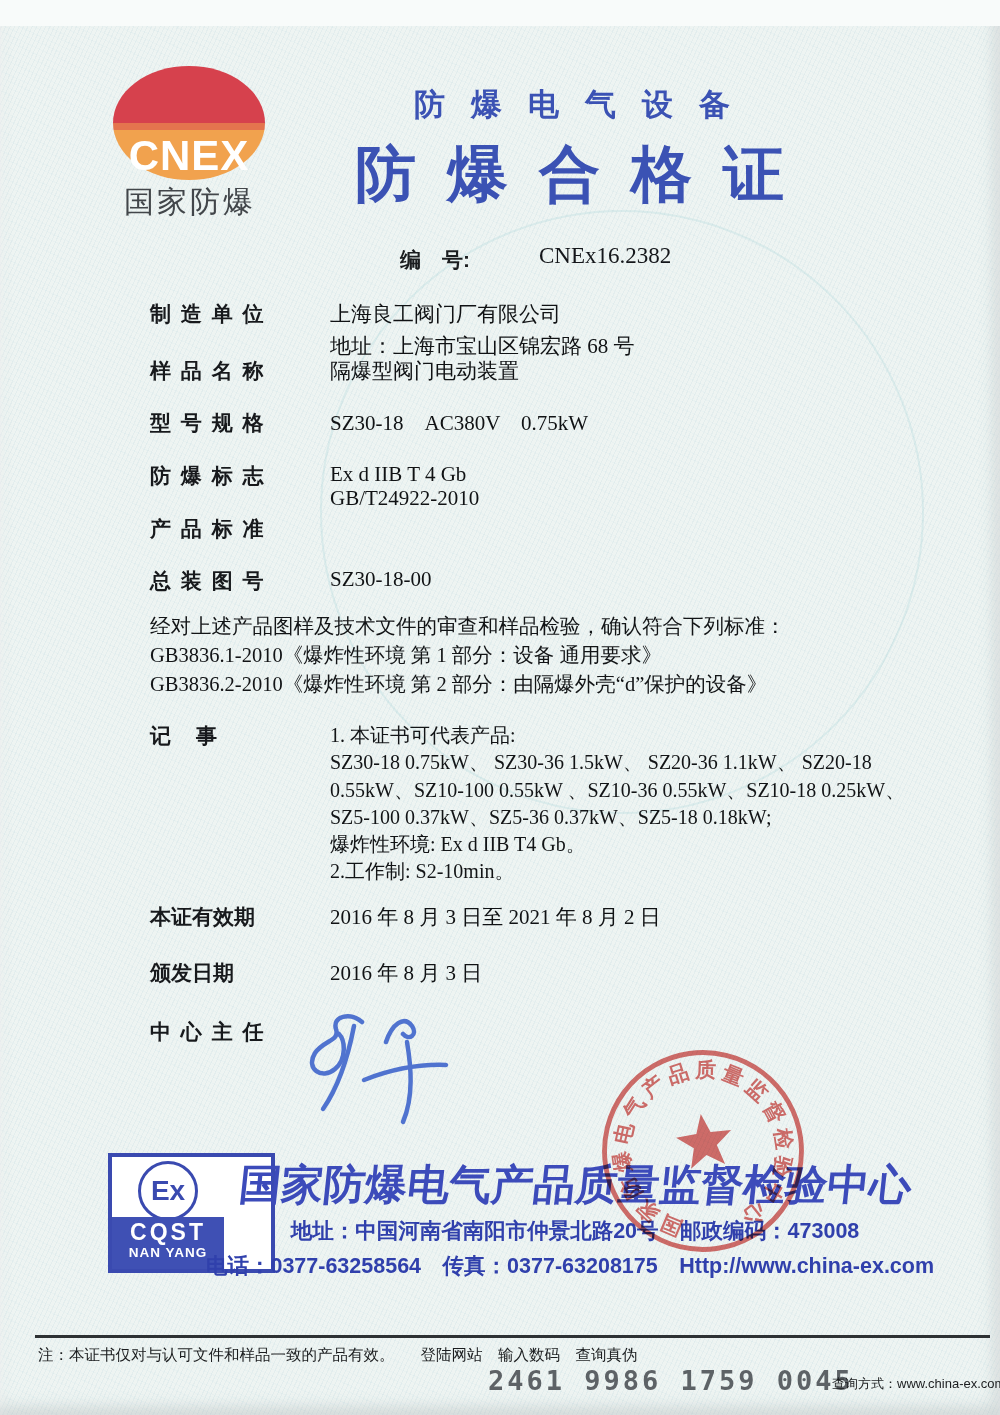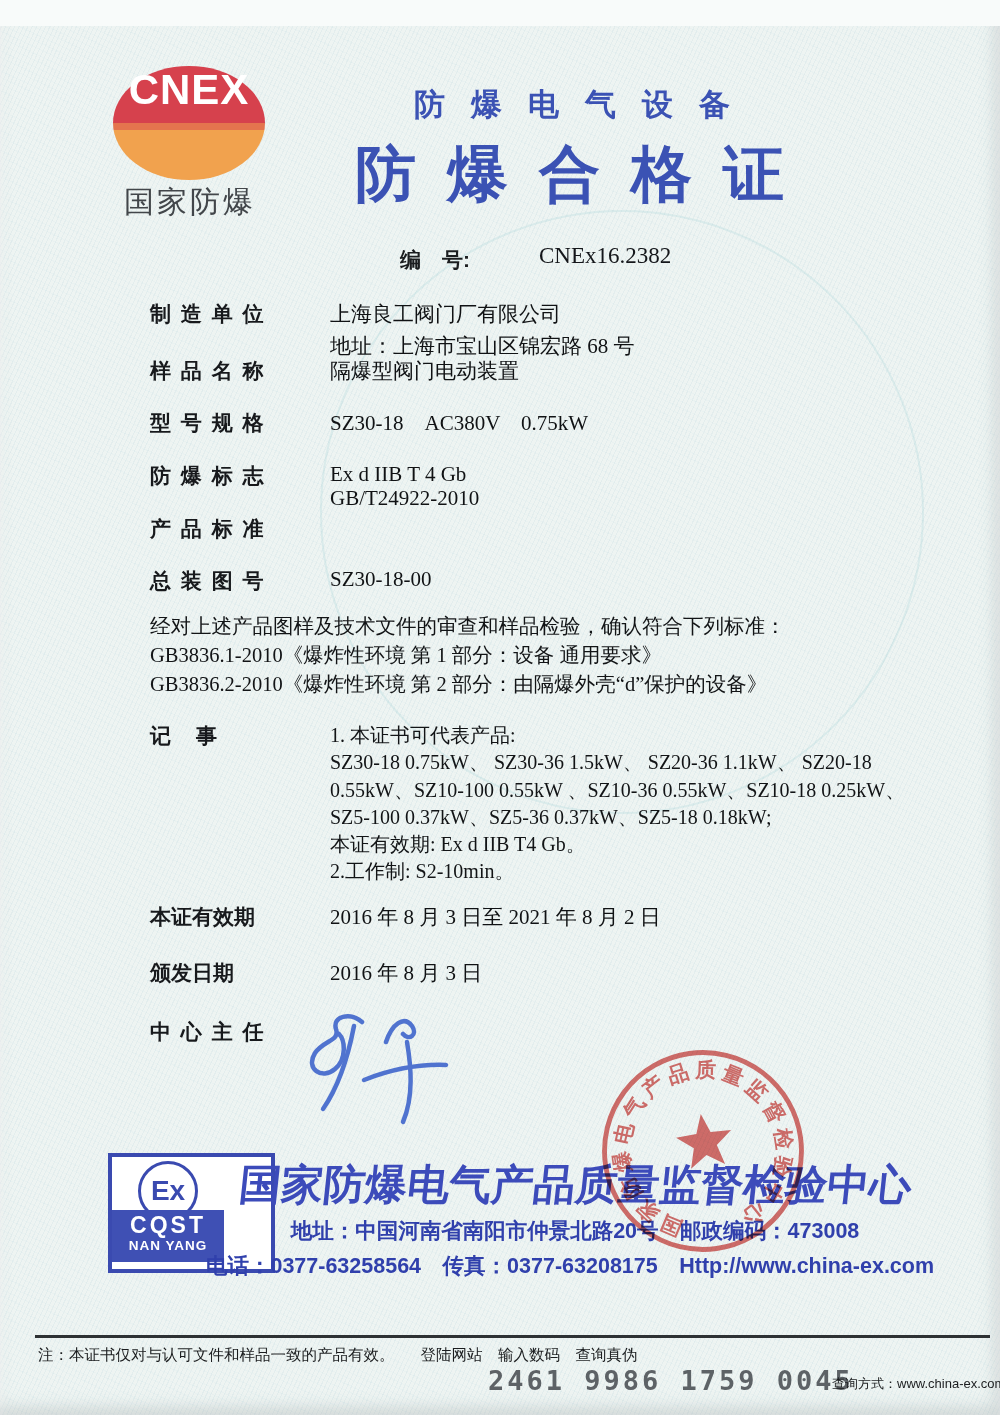--- a/index.html
+++ b/index.html
@@ -13,21 +13,21 @@
     font-family:"Liberation Sans", sans-serif;
   }
   .abs{position:absolute;white-space:nowrap;}
   .topstrip{left:0;top:0;width:1000px;height:26px;background:#f8fbfa;}
   
   .wm-circle{left:320px;top:210px;width:600px;height:600px;border:2px solid rgba(150,205,210,0.22);border-radius:50%;}
   .wm-text{left:470px;top:790px;font-size:128px;font-weight:700;color:rgba(110,165,210,0.12);letter-spacing:30px;}
   
   .logo-ellipse{left:113px;top:66px;width:152px;height:114px;border-radius:50%;
     background:linear-gradient(#d6414d 0 50%, #e4744e 50% 56%, #f1a24e 56% 100%);
-    display:flex;align-items:flex-start;justify-content:center;}
+    display:flex;align-items:flex-end;justify-content:center;}
   .logo-text{color:#ffffff;font-weight:800;font-size:42px;letter-spacing:1px;font-family:"Liberation Sans",sans-serif;}
   .logo-caption{left:99px;top:182px;width:182px;text-align:center;font-size:30px;color:#42464a;letter-spacing:3px;font-weight:500;}
   
   .doc-type{left:320px;top:84px;width:530px;text-align:center;font-size:31px;font-weight:800;color:#3b52b4;letter-spacing:26px;}
   .cert-title{left:310px;top:134px;width:550px;text-align:center;font-size:61px;font-weight:800;color:#3b52b4;letter-spacing:31px;}
   .certno-lbl{left:400px;top:246px;font-size:21px;font-weight:700;color:#1b1d1f;}
   .certno-val{left:527px;top:243px;font-size:23px;color:#14161a;font-family:"Liberation Serif",serif;margin-left:12px;}
   
   .lbl{font-size:21px;font-weight:700;color:#17191c;letter-spacing:2px;}
   .val{font-size:21px;color:#101214;font-family:"Liberation Serif",serif;}
@@ -36,21 +36,21 @@
   .std div{white-space:nowrap;}
   .notes{left:330px;top:722px;width:600px;font-size:20px;line-height:27.3px;color:#121416;font-family:"Liberation Serif",serif;}
   .notes div{white-space:nowrap;}
   
   .sig{left:298px;top:1006px;width:170px;height:125px;}
   
   .seal{left:586px;top:1034px;width:234px;height:234px;opacity:0.82;mix-blend-mode:multiply;transform:rotate(-8deg);}
   .seal text{font-size:21.5px;font-weight:600;fill:#d4504d;font-family:"DejaVu Serif",serif;}
   
   .badge{left:108px;top:1153px;width:112px;height:112px;border:4px solid #3a4ab0;background:#ffffff;padding-left:47px;}
-  .badge-bottom{position:absolute;left:0;bottom:7px;width:112px;height:52px;background:#3f50b4;text-align:center;}
+  .badge-bottom{position:absolute;left:0;bottom:0;width:112px;height:52px;background:#3f50b4;text-align:center;}
   .badge-circle{position:absolute;left:26px;top:4px;width:54px;height:54px;border:3px solid #3a4ab0;border-radius:50%;
     display:flex;align-items:center;justify-content:center;background:#fff;}
   .badge-ex{font-size:28px;font-weight:800;color:#3a4ab0;}
   .badge-cqst{color:#fff;font-size:23px;font-weight:700;letter-spacing:3px;line-height:26px;margin-top:2px;}
   .badge-region{color:#fff;font-size:13.5px;font-weight:700;letter-spacing:1px;line-height:15px;}
   .org-name{left:238px;top:1157px;width:675px;text-align:center;font-size:42px;font-weight:800;color:#3c4bba;transform:skewX(-6deg);}
   .org-address{left:240px;top:1216px;width:670px;text-align:center;font-size:21.5px;font-weight:700;color:#3040ac;}
   .org-contact{left:190px;top:1251px;width:760px;text-align:center;font-size:21.5px;font-weight:700;color:#3040ac;}
   
   .sep{left:35px;top:1335px;width:955px;height:3px;background:#2e3234;}
@@ -96,21 +96,21 @@
     <div>GB3836.1-2010《爆炸性环境 第 1 部分：设备 通用要求》</div>
     <div>GB3836.2-2010《爆炸性环境 第 2 部分：由隔爆外壳“d”保护的设备》</div>
   </div>
 
   <div class="abs lbl" style="left:150px;top:722px">记　事</div>
   <div class="abs notes">
     <div>1. 本证书可代表产品:</div>
     <div>SZ30-18 0.75kW、 SZ30-36 1.5kW、 SZ20-36 1.1kW、 SZ20-18</div>
     <div>0.55kW、SZ10-100 0.55kW 、SZ10-36 0.55kW、SZ10-18 0.25kW、</div>
     <div>SZ5-100 0.37kW、SZ5-36 0.37kW、SZ5-18 0.18kW;</div>
-    <div>本证有效期: Ex d IIB T4 Gb。</div>
+    <div>爆炸性环境: Ex d IIB T4 Gb。</div>
     <div>2.工作制: S2-10min。</div>
   </div>
 
   <div class="abs lbl" style="left:150px;top:903px;letter-spacing:0">本证有效期</div>
   <div class="abs val" style="left:330px;top:903px">2016 年 8 月 3 日至 2021 年 8 月 2 日</div>
   <div class="abs lbl" style="left:150px;top:959px;letter-spacing:0">颁发日期</div>
   <div class="abs val" style="left:330px;top:959px">2016 年 8 月 3 日</div>
   <div class="abs lbl" style="left:150px;top:1018px">中 心 主 任</div>
 
   <svg class="abs sig" viewBox="0 0 170 125">

